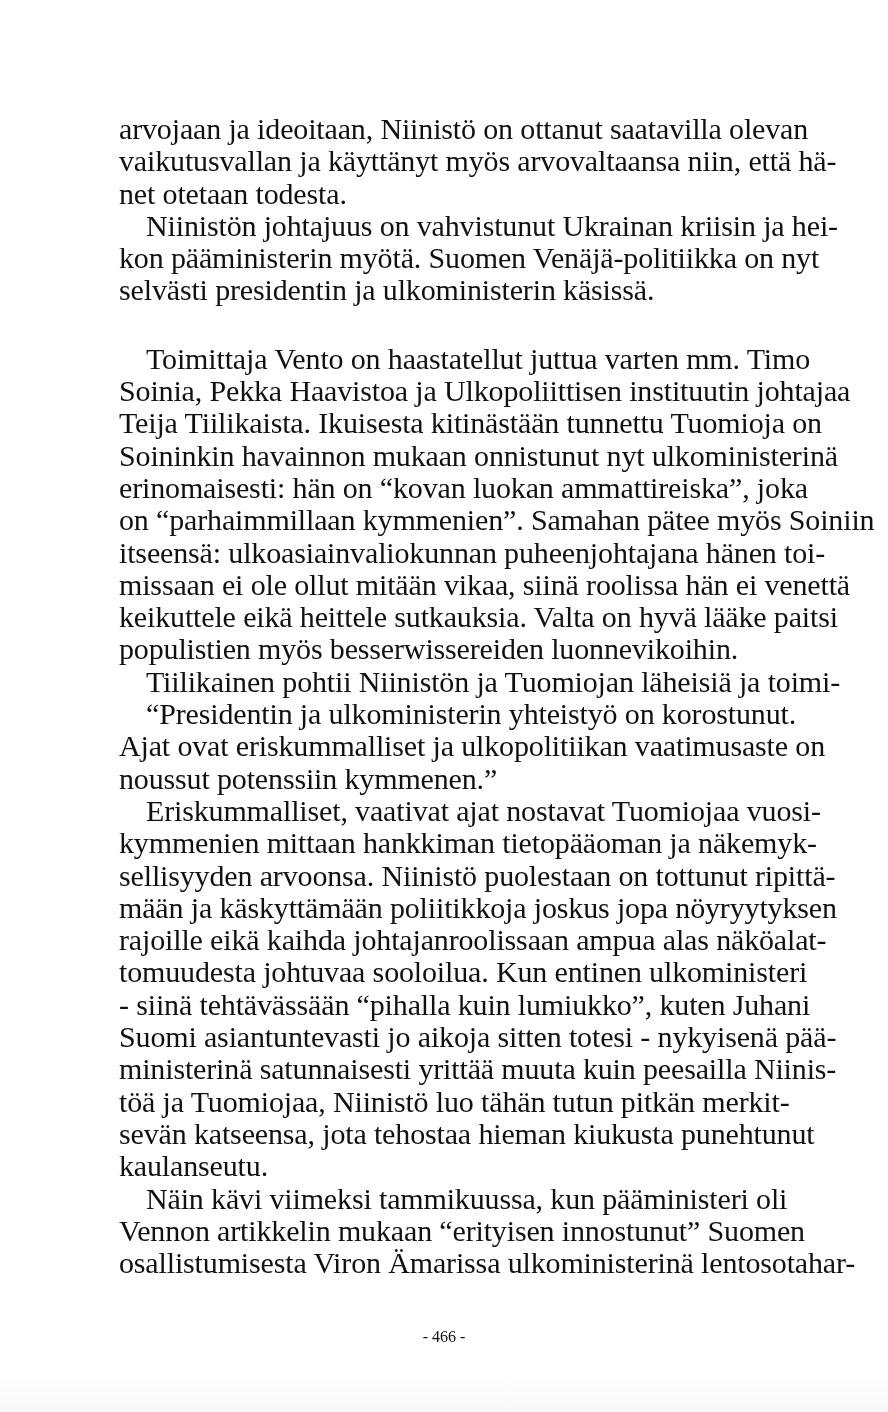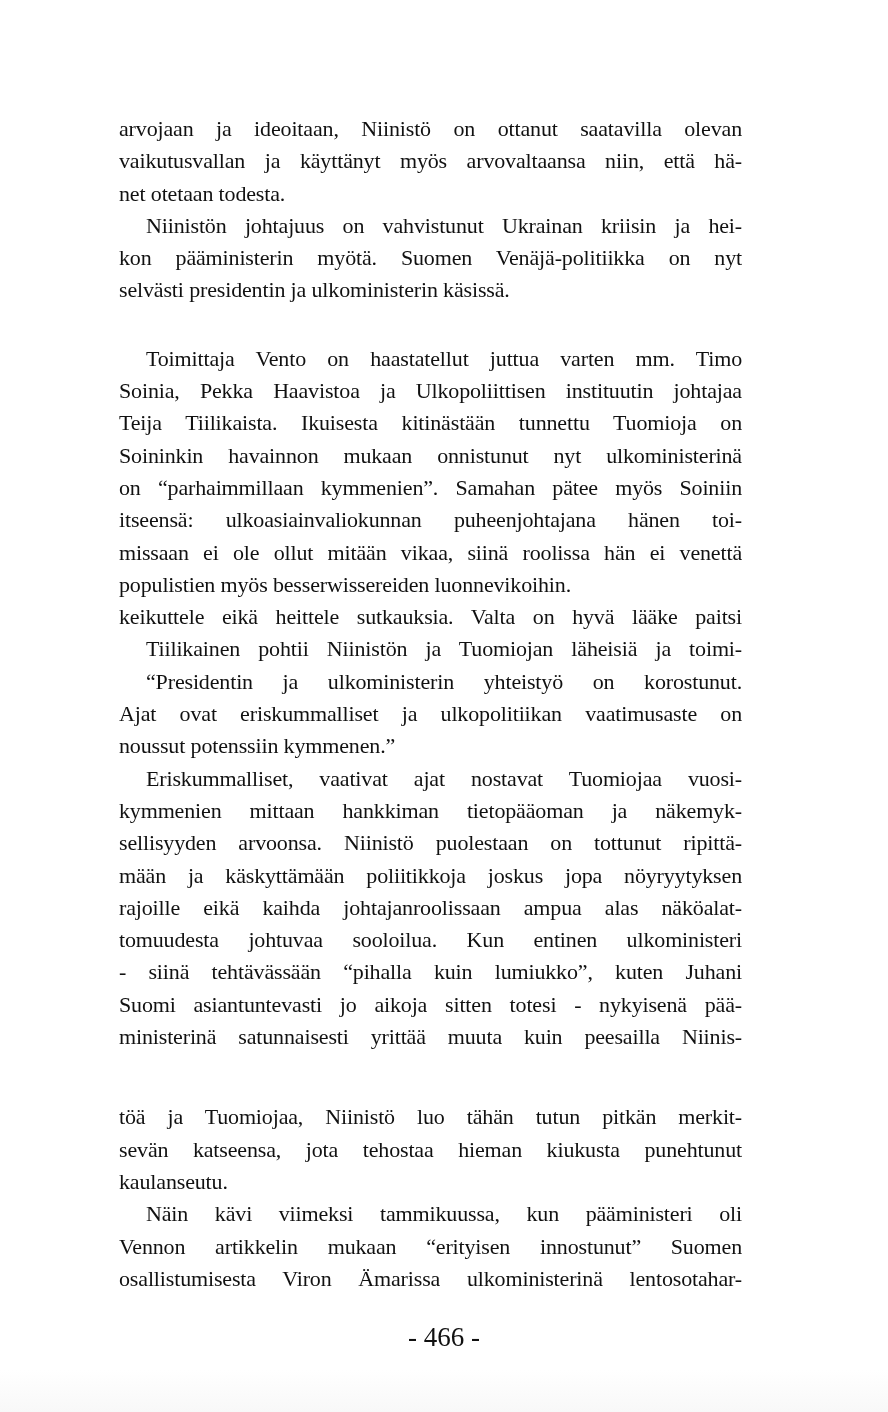--- a/index.html
+++ b/index.html
@@ -18,40 +18,40 @@
   .page-text {
     position: absolute;
     left: 119px;
     top: 113px;
     width: 623px;
   }
   .line {
     display: block;
     height: 32.3px;
     line-height: 32.3px;
-    font-size: 22px;
+    font-size: 30px;
     text-align: justify;
     text-align-last: justify;
     white-space: nowrap;
     overflow: visible;
     letter-spacing: -0.15px;
   }
   .line.last {
     text-align-last: left;
   }
   .line.indent {
     padding-left: 27px;
   }
   .page-number {
     position: absolute;
     left: 0;
     width: 888px;
     top: 1322px;
     text-align: center;
-    font-size: 27px;
+    font-size: 16px;
     line-height: 30px;
   }
 </style>
 </head>
 <body>
 
 <div class="page-text" id="page-text">
     <div>
       <span class="line" style="white-space: nowrap; word-spacing: 0px;">arvojaan ja ideoitaan, Niinistö on ottanut saatavilla olevan</span>
       <span class="line" style="white-space: nowrap; word-spacing: 0px;">vaikutusvallan ja käyttänyt myös arvovaltaansa niin, että hä-</span>
@@ -60,45 +60,46 @@
     <div>
       <span class="line indent" style="white-space: nowrap; word-spacing: 0px;">Niinistön johtajuus on vahvistunut Ukrainan kriisin ja hei-</span>
       <span class="line" style="white-space: nowrap; word-spacing: 0px;">kon pääministerin myötä. Suomen Venäjä-politiikka on nyt</span>
       <span class="line last" style="white-space: nowrap; word-spacing: 0px;">selvästi presidentin ja ulkoministerin käsissä.</span>
     </div>
     <div>
       <span class="line indent" style="white-space: nowrap; word-spacing: 0px; margin-top: 36px;">Toimittaja Vento on haastatellut juttua varten mm. Timo</span>
       <span class="line" style="white-space: nowrap; word-spacing: 0px;">Soinia, Pekka Haavistoa ja Ulkopoliittisen instituutin johtajaa</span>
       <span class="line" style="white-space: nowrap; word-spacing: 0px;">Teija Tiilikaista. Ikuisesta kitinästään tunnettu Tuomioja on</span>
       <span class="line" style="white-space: nowrap; word-spacing: 0px;">Soininkin havainnon mukaan onnistunut nyt ulkoministerinä</span>
+      <span class="line" style="white-space: nowrap; word-spacing: 0px;">erinomaisesti: hän on “kovan luokan ammattireiska”, joka</span>
       <span class="line" style="white-space: nowrap; word-spacing: 0px;">on “parhaimmillaan kymmenien”. Samahan pätee myös Soiniin</span>
       <span class="line" style="white-space: nowrap; word-spacing: 0px;">itseensä: ulkoasiainvaliokunnan puheenjohtajana hänen toi-</span>
       <span class="line" style="white-space: nowrap; word-spacing: 0px;">missaan ei ole ollut mitään vikaa, siinä roolissa hän ei venettä</span>
+      <span class="line" style="white-space: nowrap; word-spacing: 0px;">keikuttele eikä heittele sutkauksia. Valta on hyvä lääke paitsi</span>
       <span class="line last" style="white-space: nowrap; word-spacing: 0px;">populistien myös besserwissereiden luonnevikoihin.</span>
-      <span class="line" style="white-space: nowrap; word-spacing: 0px;">keikuttele eikä heittele sutkauksia. Valta on hyvä lääke paitsi</span>
     </div>
     <div>
       <span class="line indent" style="white-space: nowrap; word-spacing: 0px;">Tiilikainen pohtii Niinistön ja Tuomiojan läheisiä ja toimi-</span>
     </div>
     <div>
       <span class="line indent" style="white-space: nowrap; word-spacing: 0px;">“Presidentin ja ulkoministerin yhteistyö on korostunut.</span>
       <span class="line" style="white-space: nowrap; word-spacing: 0px;">Ajat ovat eriskummalliset ja ulkopolitiikan vaatimusaste on</span>
       <span class="line last" style="white-space: nowrap; word-spacing: 0px;">noussut potenssiin kymmenen.”</span>
     </div>
     <div>
       <span class="line indent" style="white-space: nowrap; word-spacing: 0px;">Eriskummalliset, vaativat ajat nostavat Tuomiojaa vuosi-</span>
       <span class="line" style="white-space: nowrap; word-spacing: 0px;">kymmenien mittaan hankkiman tietopääoman ja näkemyk-</span>
       <span class="line" style="white-space: nowrap; word-spacing: 0px;">sellisyyden arvoonsa. Niinistö puolestaan on tottunut ripittä-</span>
       <span class="line" style="white-space: nowrap; word-spacing: 0px;">mään ja käskyttämään poliitikkoja joskus jopa nöyryytyksen</span>
       <span class="line" style="white-space: nowrap; word-spacing: 0px;">rajoille eikä kaihda johtajanroolissaan ampua alas näköalat-</span>
       <span class="line" style="white-space: nowrap; word-spacing: 0px;">tomuudesta johtuvaa sooloilua. Kun entinen ulkoministeri</span>
       <span class="line" style="white-space: nowrap; word-spacing: 0px;">- siinä tehtävässään “pihalla kuin lumiukko”, kuten Juhani</span>
       <span class="line" style="white-space: nowrap; word-spacing: 0px;">Suomi asiantuntevasti jo aikoja sitten totesi - nykyisenä pää-</span>
       <span class="line" style="white-space: nowrap; word-spacing: 0px;">ministerinä satunnaisesti yrittää muuta kuin peesailla Niinis-</span>
-      <span class="line" style="white-space: nowrap; word-spacing: 0px; margin-top: 48px;">töä ja Tuomiojaa, Niinistö luo tähän tutun pitkän merkit-</span>
+      <span class="line" style="white-space: nowrap; word-spacing: 0px;">töä ja Tuomiojaa, Niinistö luo tähän tutun pitkän merkit-</span>
       <span class="line" style="white-space: nowrap; word-spacing: 0px;">sevän katseensa, jota tehostaa hieman kiukusta punehtunut</span>
       <span class="line last" style="white-space: nowrap; word-spacing: 0px;">kaulanseutu.</span>
     </div>
     <div>
       <span class="line indent" style="white-space: nowrap; word-spacing: 0px;">Näin kävi viimeksi tammikuussa, kun pääministeri oli</span>
       <span class="line" style="white-space: nowrap; word-spacing: 0px;">Vennon artikkelin mukaan “erityisen innostunut” Suomen</span>
       <span class="line" style="white-space: nowrap; word-spacing: 0px;">osallistumisesta Viron Ämarissa ulkoministerinä lentosotahar-</span>
     </div>
   </div>
 

